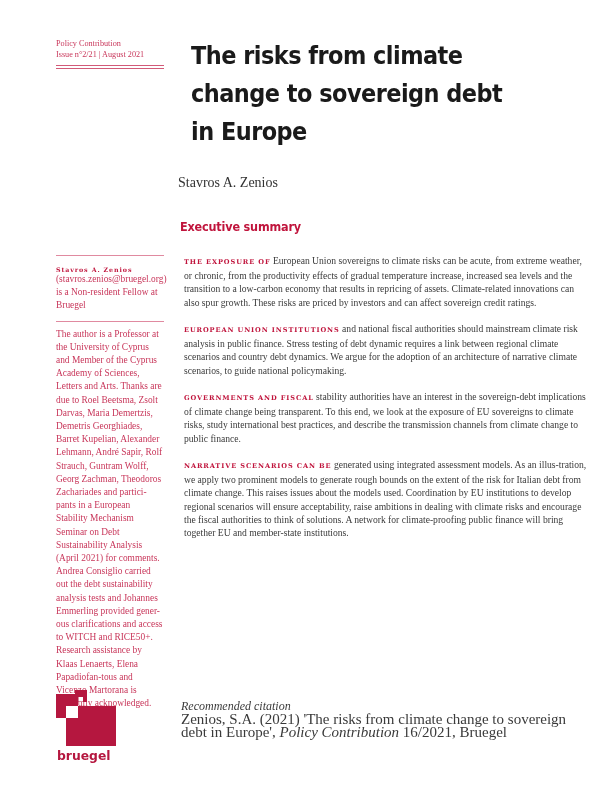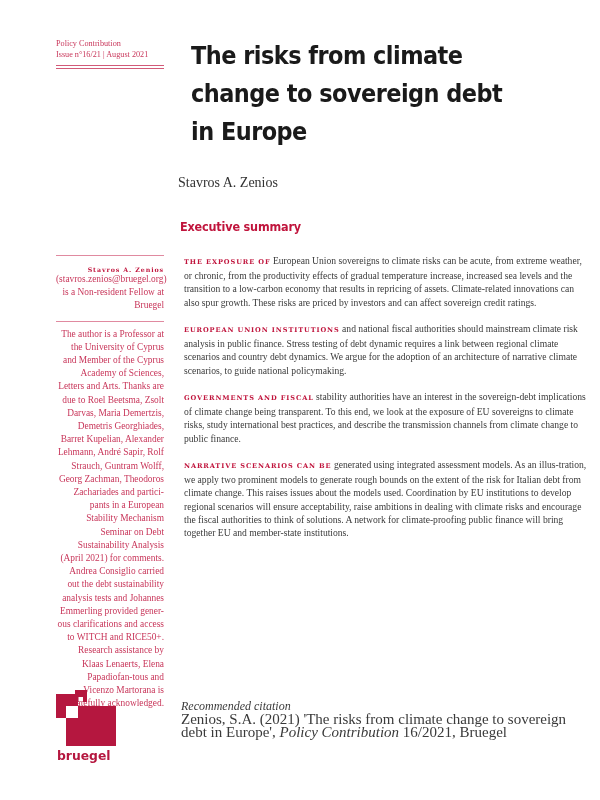--- a/index.html
+++ b/index.html
@@ -25,21 +25,21 @@
   }
   .body { position: absolute; left: 184px; top: 254px; width: 405px; }
   .para {
     font-family: "Liberation Serif", serif; font-size: 9.6px; line-height: 13.2px; color: #3a3a3a;
     margin: 0 0 13.2px 0;
   }
   .lead {
     font-family: "DejaVu Serif", serif; font-weight: bold; font-size: 6.6px; letter-spacing: 0.9px;
     text-transform: uppercase; color: #c0143c;
   }
-  .side-author { position: absolute; left: 56px; top: 255px; width: 108px; text-align: right; }
+  .side-author { position: absolute; left: 56px; top: 255px; width: 108px; }
   .thin-rule { border-top: 1px solid #e08aa0; }
   .side-name { font-family: "DejaVu Serif", serif; font-weight: bold; font-size: 6.3px; letter-spacing: 0.9px; color: #c0143c; margin-top: 10px; }
   .side-text { font-family: "Liberation Serif", serif; font-size: 9.4px; line-height: 13.2px; color: #c8365a; }
   .side-bio { margin-top: 6px; }
   .logo { position: absolute; left: 56px; top: 688px; width: 60px; height: 60px; }
   .logo-word {
     position: absolute; left: 57px; top: 748px;
     font-family: "DejaVu Sans", sans-serif; font-weight: bold; font-size: 13px; color: #b5173f;
     transform: scaleX(0.95); transform-origin: left top;
   }
@@ -47,21 +47,21 @@
   .cite-label { font-family: "Liberation Serif", serif; font-style: italic; font-size: 12px; line-height: 13.2px; color: #3a3a3a; }
   .cite-text { font-family: "Liberation Serif", serif; font-size: 15px; line-height: 13.2px; color: #3a3a3a; }
   .cite-text i { font-style: italic; }
 </style>
 </head>
 <body>
 
 <div class="sidebar">
   <div class="series">Policy Contribution</div>
   <div class="series">
-    <span>Issue n°16/21</span><span> | </span><span>August 2021</span>
+    <span>Issue n°2/21</span><span> | </span><span>August 2021</span>
   </div>
   <div class="double-rule"></div>
 </div>
 
 <div class="main">
   <h1 class="title">
     <span>The risks from climate</span><br>
     <span>change to sovereign debt</span><br>
     <span>in Europe</span>
   </h1>

